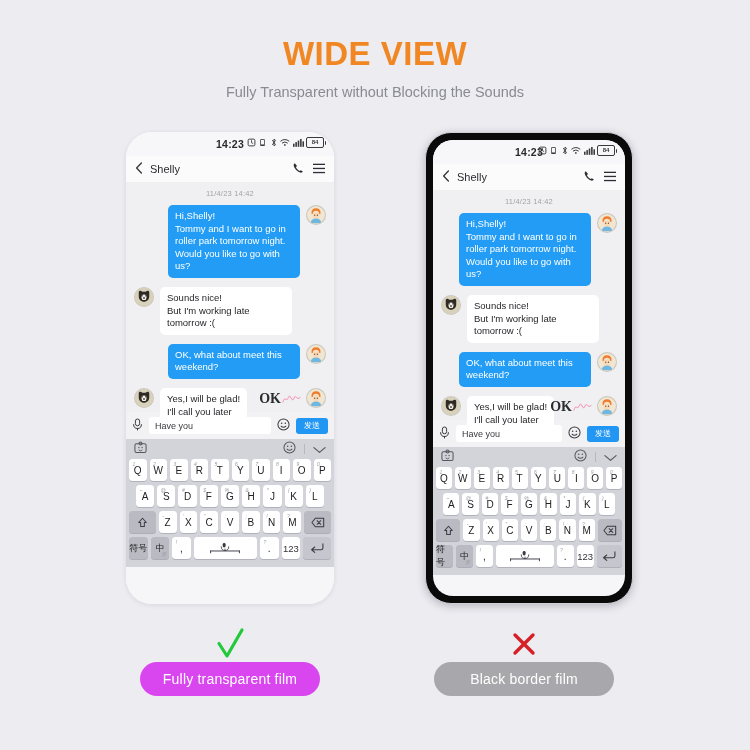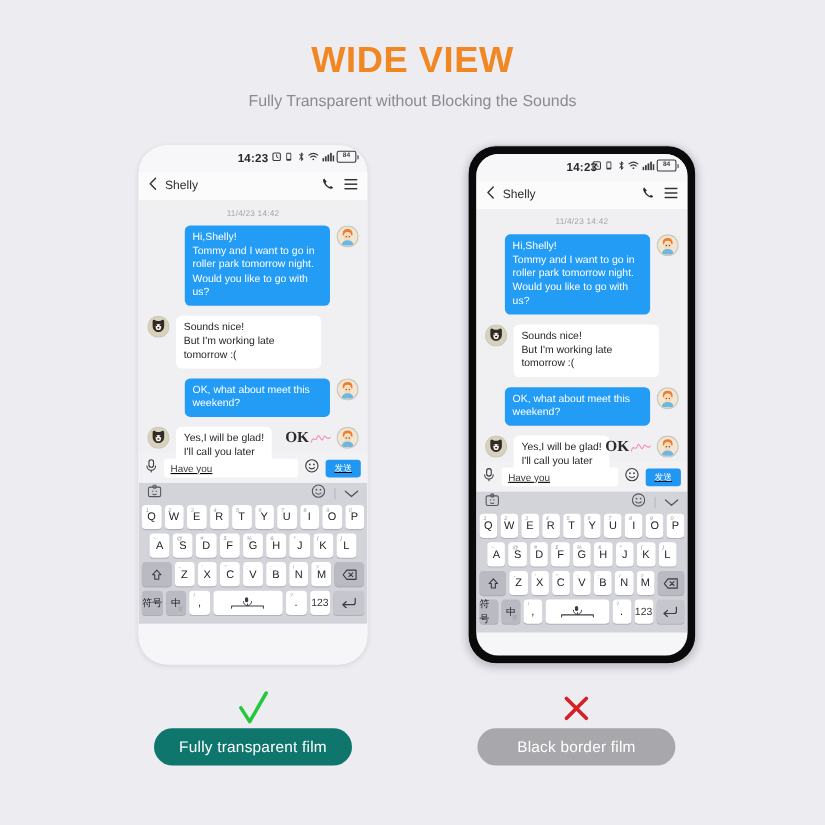--- a/index.html
+++ b/index.html
@@ -103,21 +103,21 @@
     position:absolute;right:8px;bottom:4px;
   }
   .sticker{
     display:flex;align-items:flex-end;gap:1px;
   }
   .sticker .ok{font-size:14px;font-weight:700;color:#2b2b2f;line-height:10px;font-family:"Liberation Serif",serif;}
 
   
   .inputbar{
     height:27px;background:#f2f2f4;display:flex;align-items:center;
-    padding:0 6px;gap:6px;box-sizing:border-box;text-decoration:underline;
+    padding:0 6px;gap:6px;box-sizing:border-box;
   }
   .txtfield{
     flex:1;height:17px;background:#fff;border-radius:3px;
     display:flex;align-items:center;padding:0 6px;
     font-size:9px;color:#3a3a3e;box-sizing:border-box;
   }
   .send{
     background:#2196f3;color:#fff;border-radius:3px;
     font-size:8px;padding:3px 8px;line-height:10px;
   }
@@ -154,21 +154,21 @@
 
   
   .verdict{position:absolute;top:626px;width:208px;text-align:center;}
   .verdict.left{left:126px;}
   .verdict.right{left:420px;}
   .mark{height:36px;display:flex;align-items:center;justify-content:center;}
   .pill{
     display:inline-block;border-radius:17px;padding:9px 0;width:180px;
     font-size:14px;color:#fff;letter-spacing:.2px;
   }
-  .pill.good{background:#0f766e;}
+  .pill.good{background:#d946ef;}
   .pill.bad{background:#a8a8ac;}
 </style>
 </head>
 <body>
 
 <div class="page">
 
   <div class="hdr">
     <div class="title">WIDE VIEW</div>
     <div class="sub">Fully Transparent without Blocking the Sounds</div>

